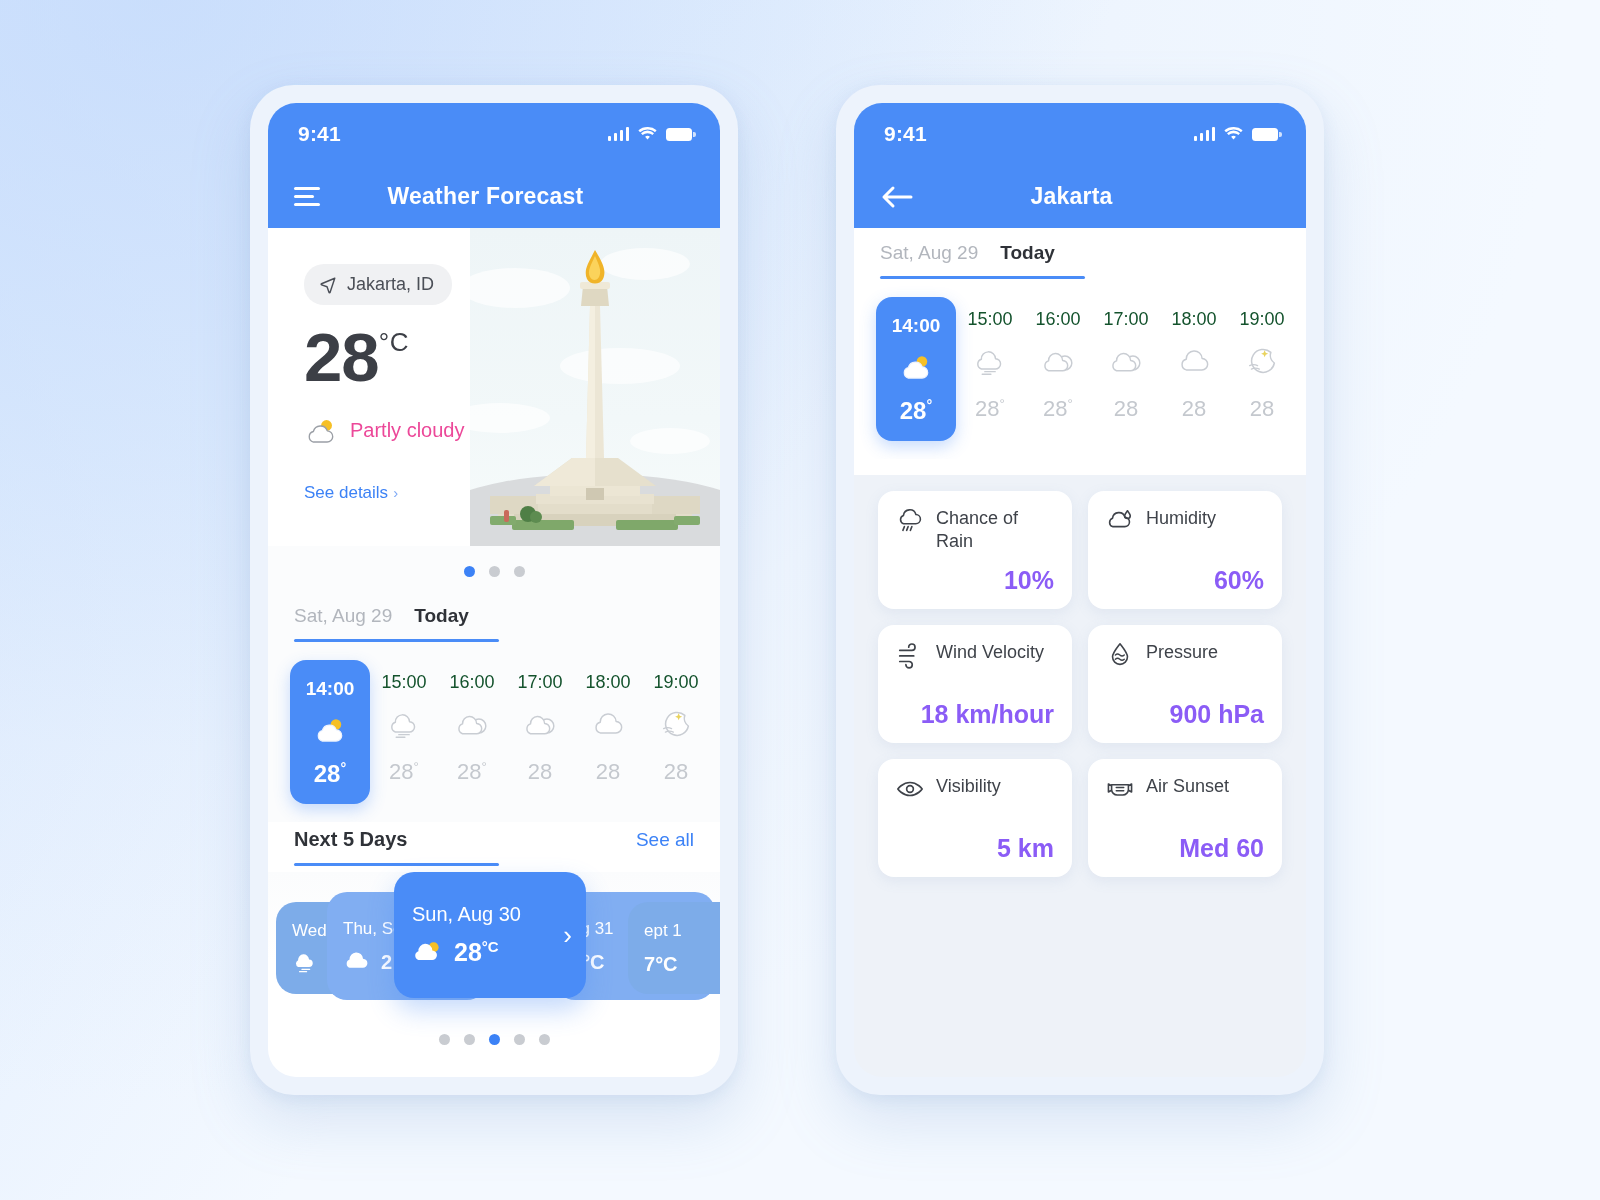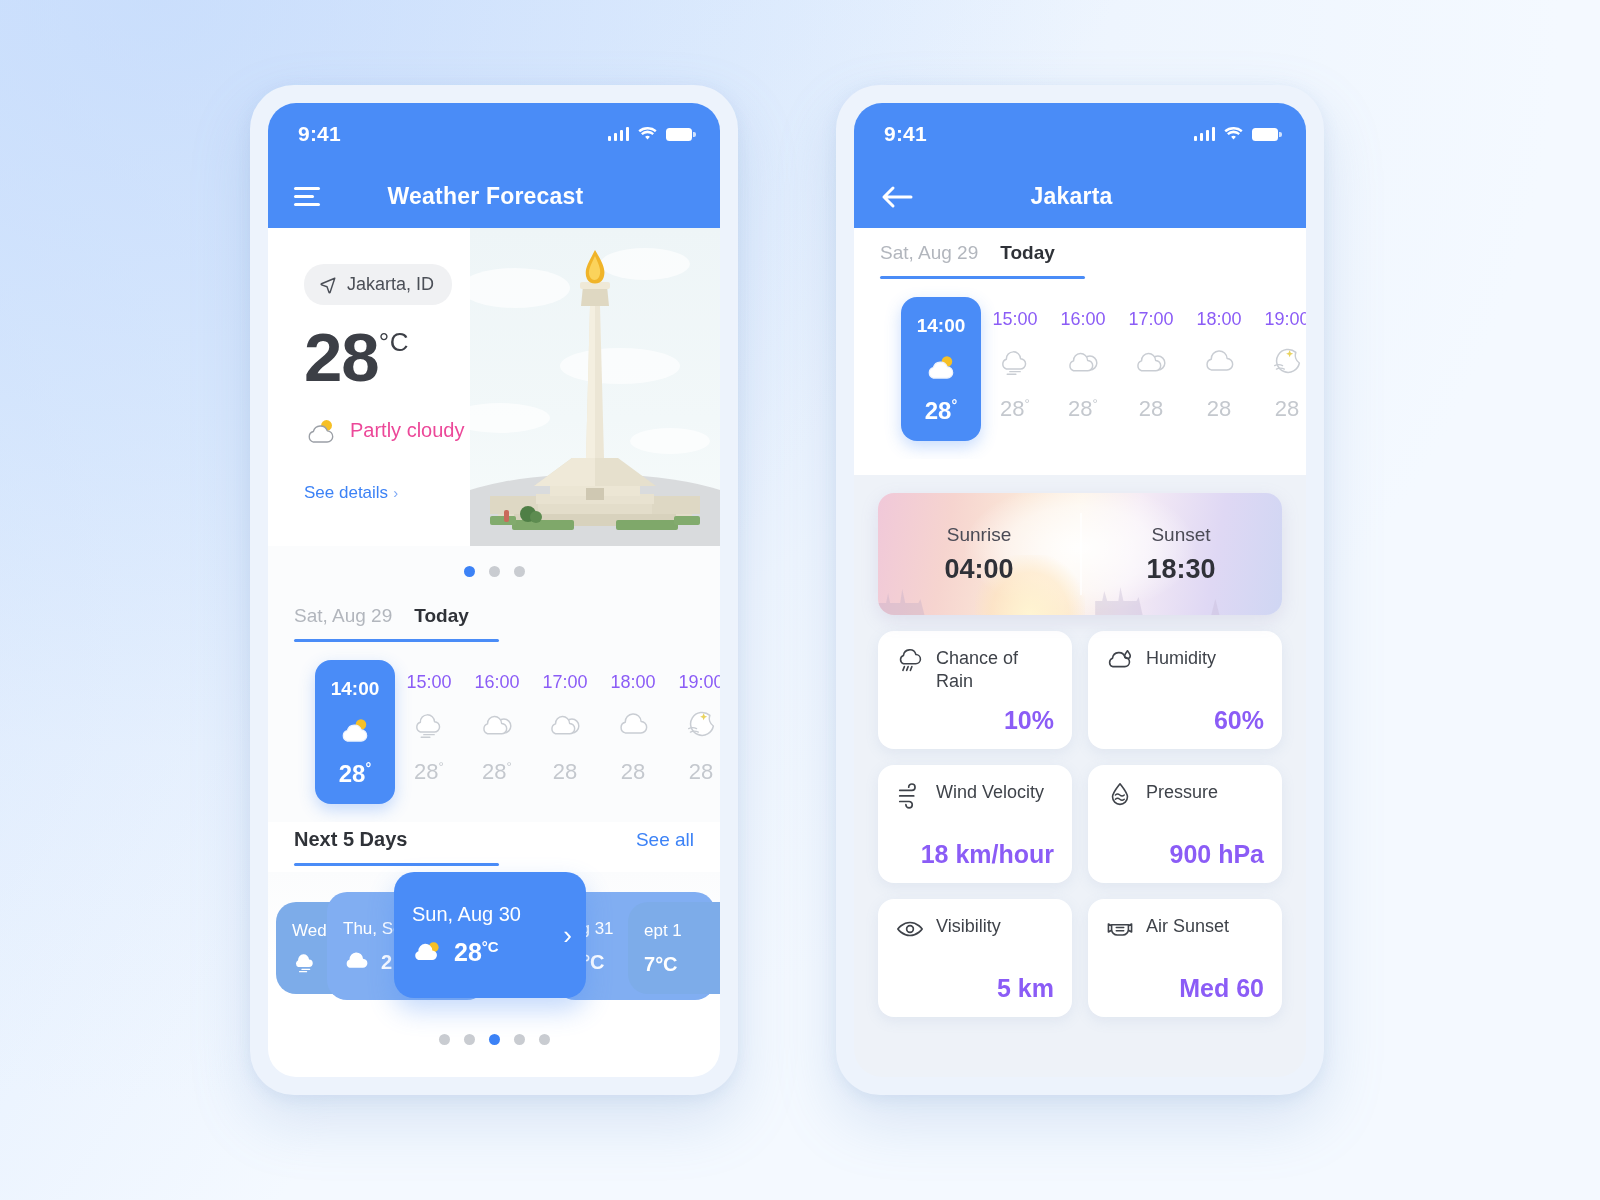--- a/index.html
+++ b/index.html
@@ -141,27 +141,26 @@
     display: flex; align-items: stretch; gap: 0;
     padding: 18px 0 18px 22px;
     overflow: hidden;
   }
   .hour {
     width: 68px; flex: none;
     display: flex; flex-direction: column; align-items: center; gap: 18px;
     padding-top: 12px;
     cursor: pointer;
   }
-  .hour .h-time { font-size: 18px; color: #8b5cf6; }
+  .hour .h-time { font-size: 18px; color: #14532d; }
   .hour .h-temp { font-size: 22px; color: #c4c8ce; }
   .hour.sel {
     background: #4a8cf7; border-radius: 16px;
     width: 80px; padding: 18px 0 16px; gap: 16px;
     box-shadow: 0 6px 16px rgba(74,140,247,.3);
-    margin-left: 25px;
   }
   .hour.sel .h-time { color: #fff; font-weight: 700; font-size: 19px; }
   .hour.sel .h-temp { color: #fff; font-weight: 700; font-size: 24px; }
   .deg-sup { font-size: .6em; vertical-align: super; }
 
   
   .sec-head {
     display: flex; align-items: center; justify-content: space-between;
     padding: 6px 26px 0 26px;
   }
@@ -572,37 +571,20 @@
         </div>
 
         <div class="hour">
           
           
           
         </div>
       </div>
     </div>
 
-    <div class="sunrise-card">
-      <div class="sunglow"></div>
-      <div class="sunorb"></div>
-      <svg class="skyline" viewBox="0 0 400 34" preserveAspectRatio="none">
-        <path d="M0 34 L0 22 L8 22 L10 12 L12 22 L22 22 L24 8 L27 22 L40 22 L42 18 L46 34Z" fill="#b9a7c4" opacity=".6"></path>
-        <path d="M215 34 L215 20 L222 20 L224 10 L227 20 L238 20 L240 6 L243 20 L256 20 L258 16 L262 34Z" fill="#b0a4c6" opacity=".55"></path>
-        <path d="M330 34 L334 18 L338 34Z" fill="#bba9c8" opacity=".5"></path>
-      </svg>
-      <div class="sun-half">
-        <div class="sun-label">Sunrise</div>
-        <div class="sun-time">04:00</div>
-      </div>
-      <div class="sun-half">
-        <div class="sun-label">Sunset</div>
-        <div class="sun-time">18:30</div>
-      </div>
-    </div>
 
     <div class="metrics">
 
       <div class="mcard">
         <div class="m-head">
           <span class="m-icon">
             <svg width="28" height="28" viewBox="0 0 30 30">
               <path d="M8 18h13a5 5 0 0 0 .3-10A6.8 6.8 0 0 0 8 9 4.8 4.8 0 0 0 8 18z" fill="none" stroke="#3f434a" stroke-width="1.7" stroke-linejoin="round"></path>
               <path d="M9 21l-1.6 4M13 21l-1.6 4M17 21l-1.6 4" stroke="#3f434a" stroke-width="1.7" stroke-linecap="round"></path>
             </svg>

